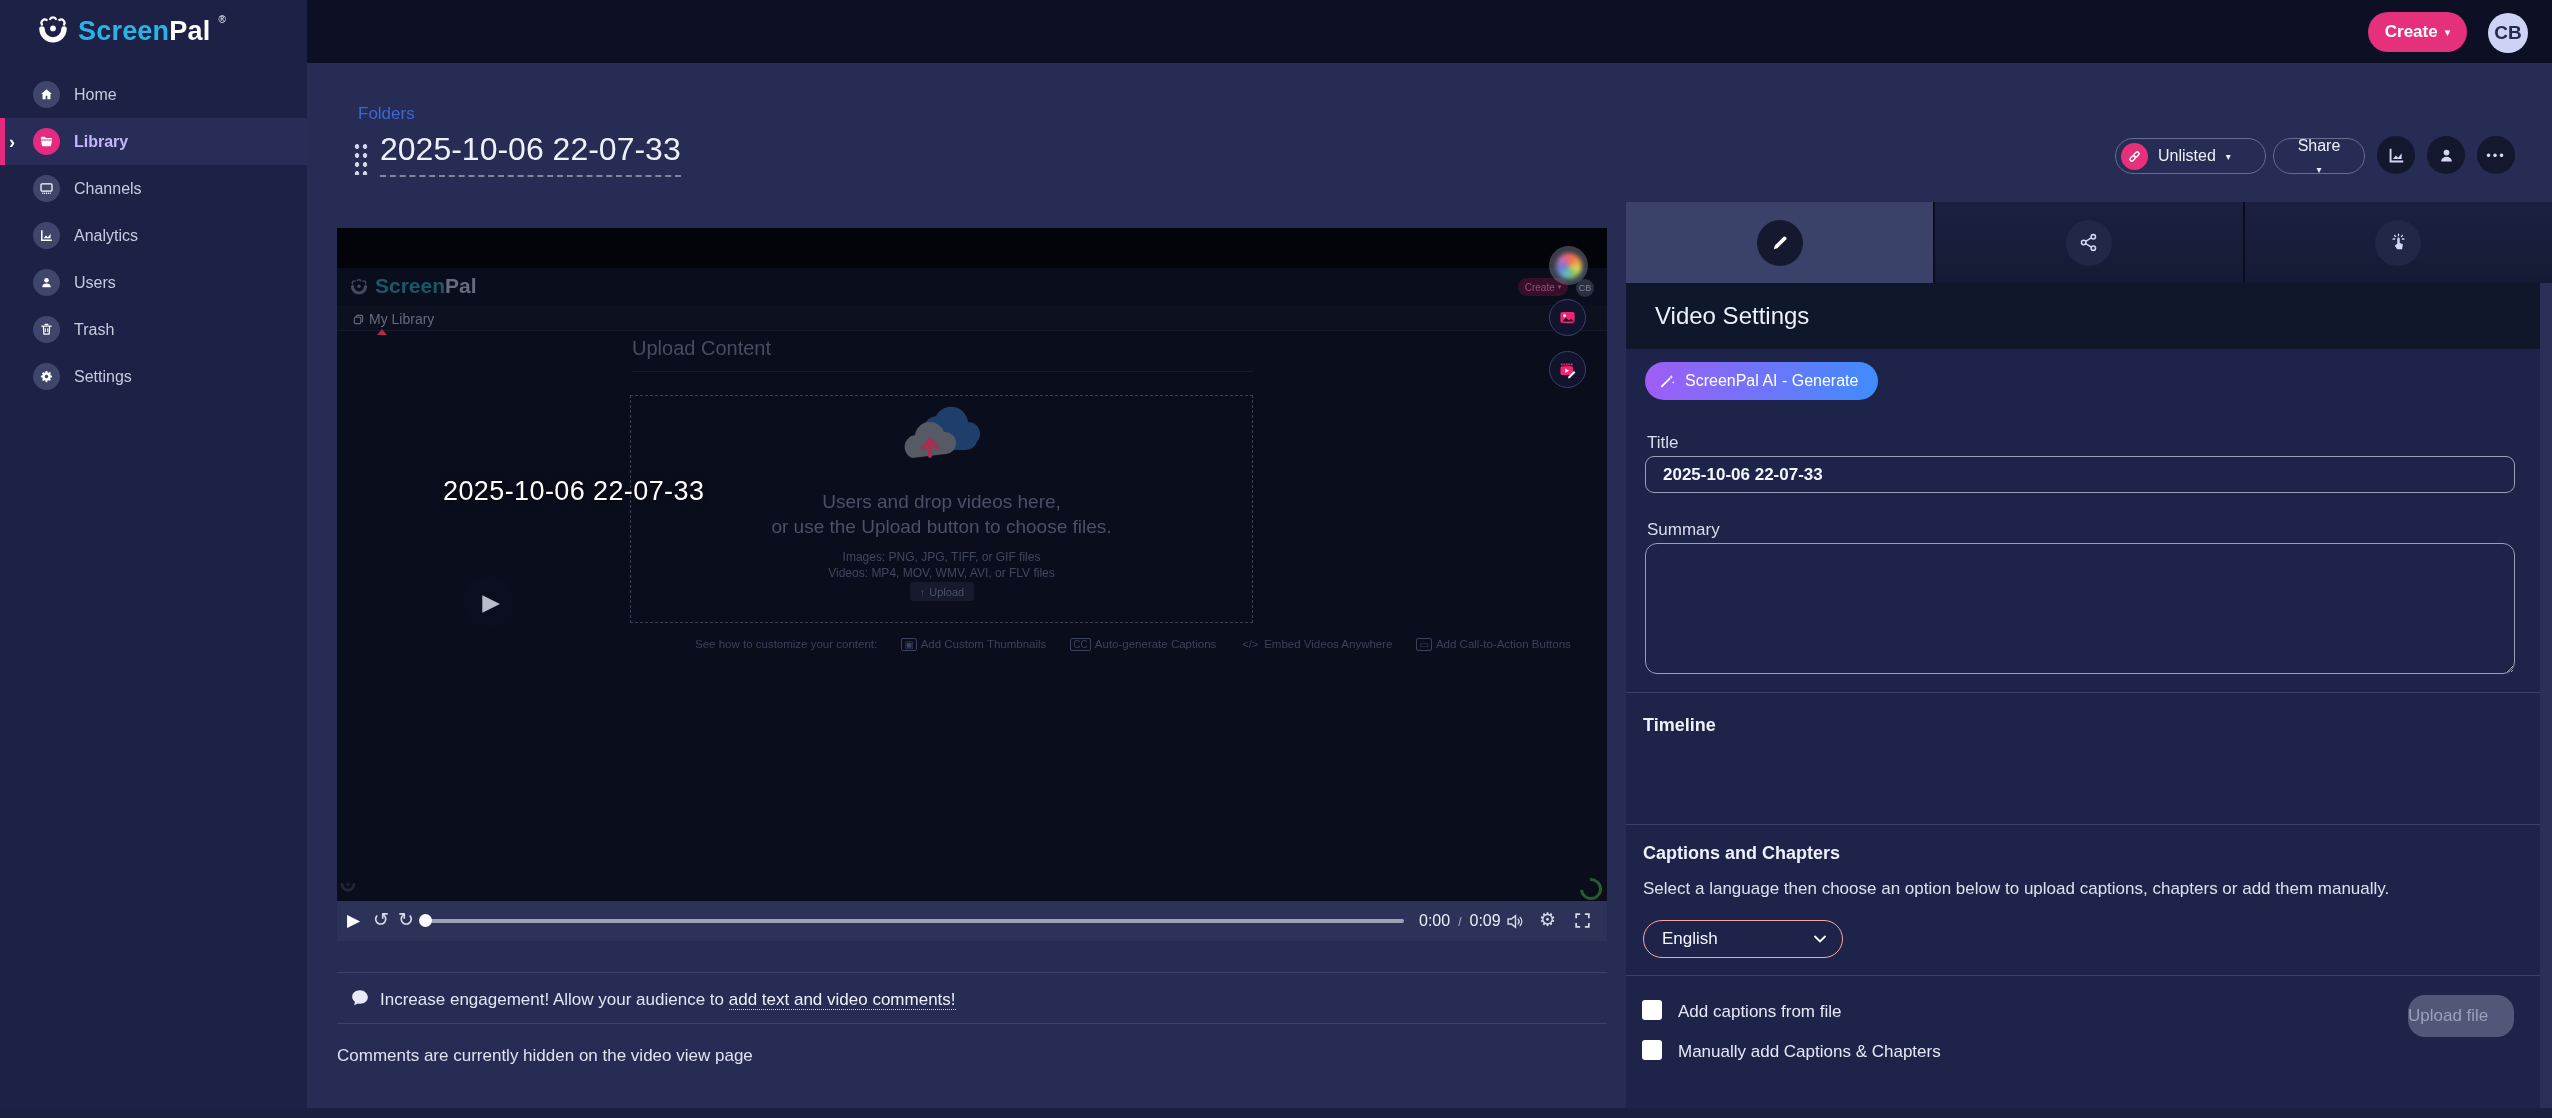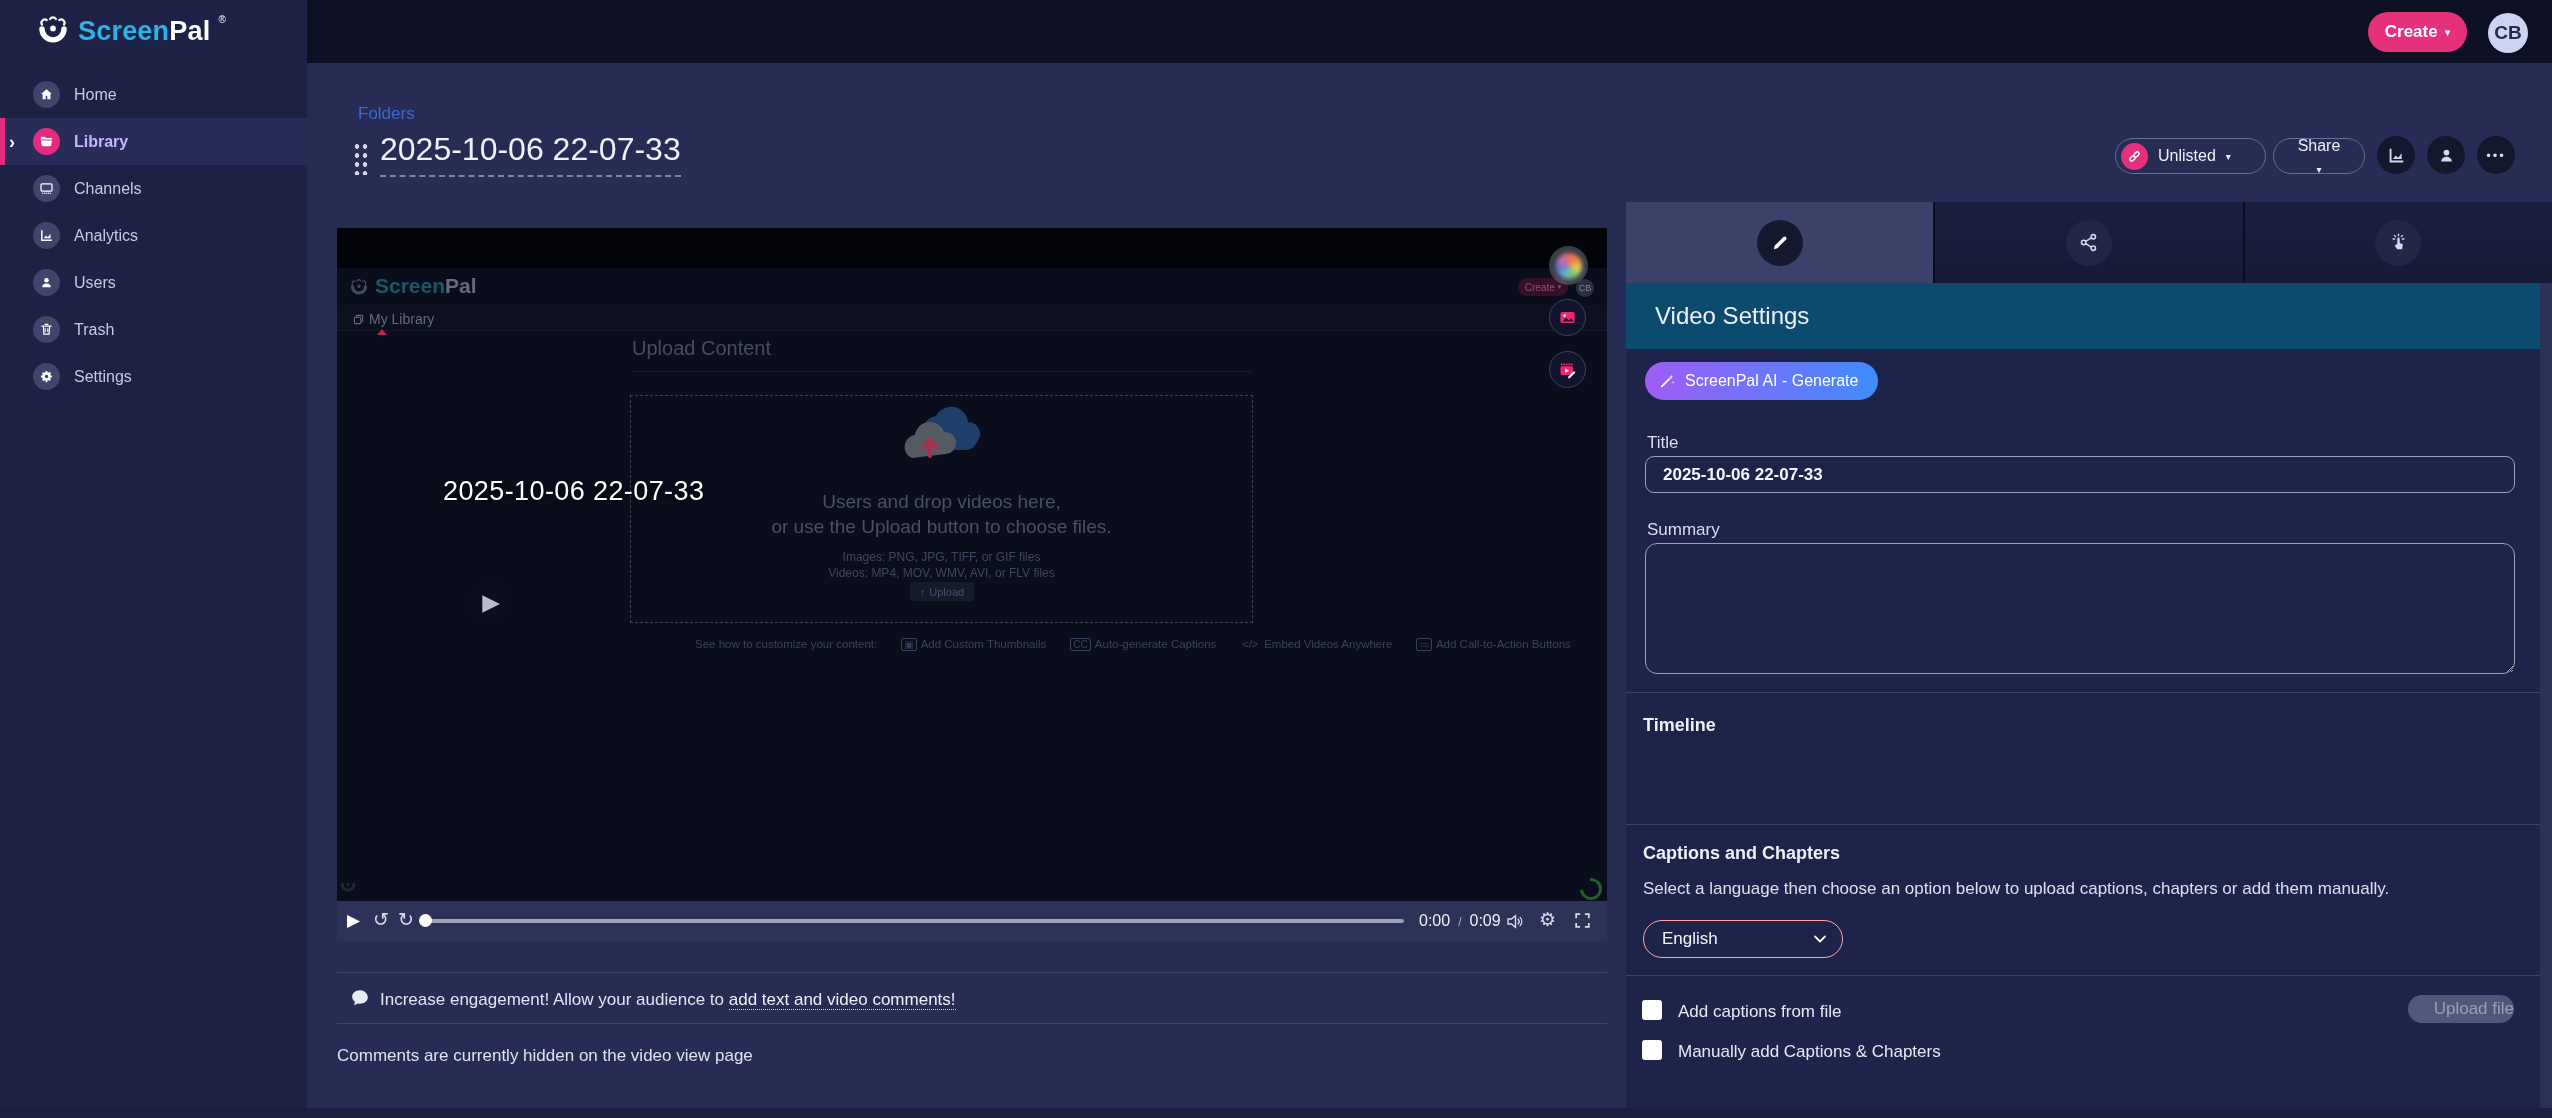--- a/index.html
+++ b/index.html
@@ -113,21 +113,21 @@
   #comments-hidden { left:337px; top:1046px; font-size:17px; color:#dfe2ef; }
 
   
   #panel { left:1626px; top:202px; width:926px; height:916px; background:#1e2449; }
   .tabs { position:absolute; left:0; top:0; width:926px; height:81px; display:flex; }
   .tab { flex:1; display:flex; align-items:center; justify-content:center; background:linear-gradient(#1b2040,#151a34); border-right:2px solid #0a0d1d; cursor:pointer; }
   .tab:last-child { border-right:none; }
   .tab.active { background:#3b4269; }
   .tab .icircle { width:46px; height:46px; border-radius:50%; background:#222746; display:flex; align-items:center; justify-content:center; }
   .tab.active .icircle { background:#151930; }
-  #panel-header { left:0; top:81px; width:926px; height:66px; background:#0c4a6e; display:flex; align-items:center; }
+  #panel-header { left:0; top:81px; width:926px; height:66px; background:#0f172a; display:flex; align-items:center; }
   #panel-header .t { margin-left:29px; font-size:24px; color:#eef1fa; }
   #panel-scroll { right:0; top:81px; width:12px; height:825px; background:#2b3156; cursor:pointer; }
 
   #ai-btn { left:19px; top:160px; height:38px; padding:0 20px 0 14px; border-radius:19px; display:flex; align-items:center; gap:9px;
     background:linear-gradient(90deg,#9f5df5,#3f8cfd); color:#fff; font-size:16px; cursor:pointer; }
   .flabel { font-size:17px; color:#d9ddec; }
   #title-label { left:21px; top:231px; }
   #title-input { left:19px; top:254px; width:870px; height:37px; border-radius:9px; border:1px solid #9aa0b8; background:transparent;
     color:#f4f6fd; font-size:17px; font-weight:600; padding:0 17px; font-family:inherit; }
   #summary-label { left:21px; top:318px; }
@@ -140,22 +140,22 @@
   .pdesc { left:17px; font-size:17px; color:#dce0ee; }
   #timeline-desc { top:565px; }
   #captions-heading { top:641px; }
   #captions-desc { top:677px; }
   #lang-select { left:17px; top:718px; width:200px; height:38px; border:1px solid #fca5a5; border-radius:19px;
     display:flex; align-items:center; justify-content:space-between; padding:0 16px 0 18px; color:#f4f6fd; font-size:17px; cursor:pointer; }
   .checkbox { width:20px; height:20px; background:#fff; border-radius:3px; cursor:pointer; }
   #cb1 { left:16px; top:798px; } #cb2 { left:16px; top:838px; }
   .cblabel { font-size:17px; color:#e6e9f4; cursor:default; }
   #cb1-label { left:52px; top:800px; } #cb2-label { left:52px; top:840px; }
-  #upload-file-btn { left:782px; top:793px; width:106px; height:28px; border-radius:17px; background:rgba(122,129,160,.55);
-    color:#9aa0b8; font-size:17px; display:flex; align-items:center; justify-content:flex-end; cursor:not-allowed; }
+  #upload-file-btn { left:782px; top:793px; width:106px; height:42px; border-radius:17px; background:rgba(122,129,160,.55);
+    color:#9aa0b8; font-size:17px; display:flex; align-items:center; justify-content:flex-start; cursor:not-allowed; }
 
   #footer { left:0; top:1108px; width:2552px; height:10px; background:#1b2040; z-index:45; }
 </style>
 </head>
 <body>
 
 <div id="app">
 
   <div id="topbar" class="abs"></div>
   <div id="create-btn" class="abs">

